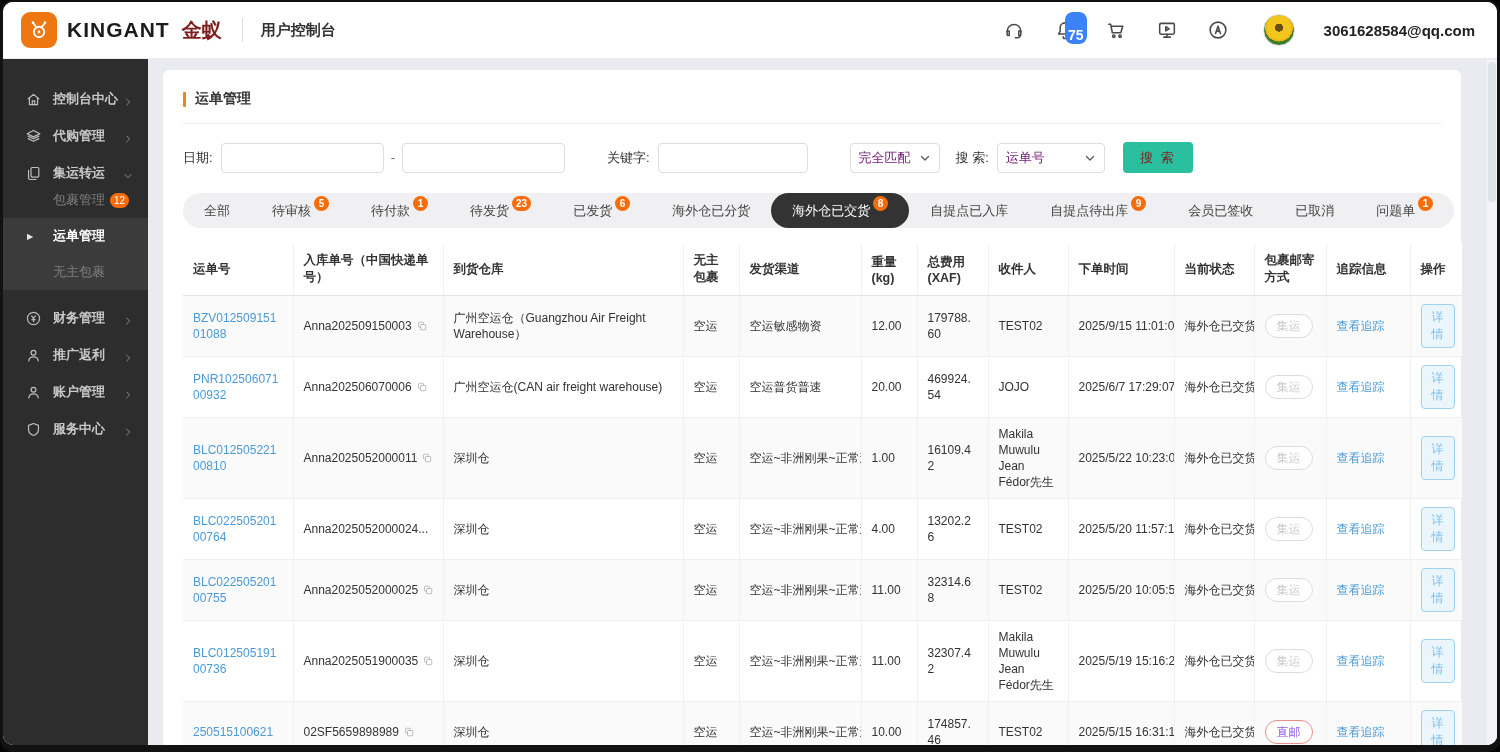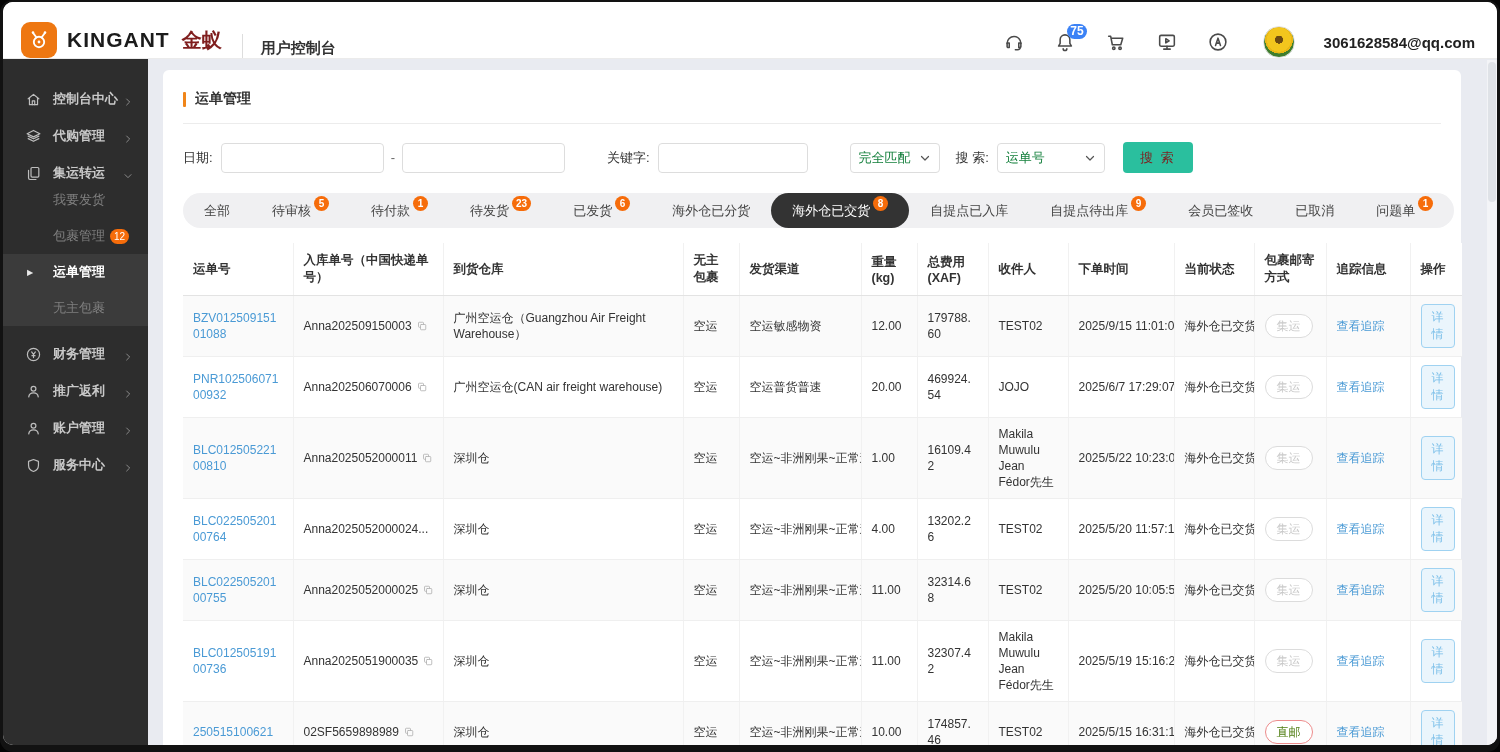--- a/index.html
+++ b/index.html
@@ -1,31 +1,31 @@
 <!DOCTYPE html>
 <html><head>
 <meta charset="utf-8">
 <style>
   * { box-sizing: border-box; margin: 0; padding: 0; }
   html,body { width:1500px; height:752px; background:#050505; font-family:"Liberation Sans","DejaVu Sans",sans-serif; overflow:hidden; }
   .frame { position:absolute; left:0; top:0; width:1500px; height:752px; background:#121212; border-radius:13px; padding:2px 3px 7px 3px; }
   .app { width:100%; height:100%; border-radius:10px; overflow:hidden; background:#fff; position:relative; display:flex; flex-direction:column; }
 
   
-  .topbar { height:57px; flex:0 0 57px; background:#fff; border-bottom:1px solid #ebebeb; display:flex; align-items:flex-end; padding:0 22px 0 18px; }
+  .topbar { height:57px; flex:0 0 57px; background:#fff; border-bottom:1px solid #ebebeb; display:flex; align-items:center; padding:0 22px 0 18px; }
   .brand { display:flex; align-items:center; gap:10px; }
   .logo-box { width:36px; height:36px; border-radius:9px; background:#ee7711; display:flex; align-items:center; justify-content:center; }
   .brand-name { font-size:21px; font-weight:bold; color:#1b1b1b; letter-spacing:1px; }
   .brand-cn { font-size:20px; font-weight:bold; color:#7f1d1d; margin-left:2px; }
   .topbar-divider { width:1px; height:24px; background:#ddd; margin:0 18px 0 20px; }
   .console-title { font-size:15px; font-weight:bold; color:#333; }
   .topbar-right { margin-left:auto; display:flex; align-items:center; gap:27px; }
   .hicon { position:relative; width:24px; height:24px; color:#4a4a4a; cursor:pointer; display:flex; align-items:center; justify-content:center; }
   .hicon svg { width:22px; height:22px; }
-  .hbadge { position:absolute; top:-6px; right:-10px; min-width:17px; height:15px; padding:0 3px; background:#3b82f6; border-radius:8px; color:#fff; font-size:12px; line-height:15px; text-align:center; font-weight:bold; }
+  .hbadge { position:absolute; top:-6px; right:-10px; min-width:17px; height:15px; padding:16px 3px; background:#3b82f6; border-radius:8px; color:#fff; font-size:14px; line-height:15px; text-align:center; font-weight:bold; }
   .avatar { width:32px; height:32px; border-radius:50%; margin-left:6px;
     background: radial-gradient(circle at 50% 42%, #6b4a12 0 17%, #f2c61d 18% 52%, #e9b815 53% 60%, #3f7d2c 61% 100%); border:1px solid #e3e3e3; }
   .user-email { font-size:15px; font-weight:bold; color:#222; margin-left:2px; }
 
   
   .body { flex:1; display:flex; min-height:0; }
   .sidebar { width:145px; flex:0 0 145px; background:#2d2d2d; padding-top:12px; }
   .side-item { height:37px; display:flex; align-items:flex-end; padding:0 14px 0 22px; color:#c9c9c9; font-size:13px; font-weight:bold; cursor:pointer; }
   .side-item .icn { width:17px; height:17px; margin-right:11px; color:#bdbdbd; flex:0 0 17px; }
   .side-item .icn svg { width:17px; height:17px; }
@@ -47,21 +47,21 @@
 
   
   .filters { display:flex; align-items:center; margin-top:18px; font-size:13px; color:#333; }
   .filters label { margin-right:8px; }
   .f-input { height:30px; border:1px solid #ddd; border-radius:4px; padding:0 8px; font-size:13px; color:#333; outline:none; background:#fff; }
   .inp-date { width:163px; }
   .inp-keyword { width:150px; }
   .dash { margin:0 7px; color:#666; }
   .gap-lg { width:42px; }
   .gap-md { width:16px; }
-  .select { height:30px; border:1px solid #ddd; border-radius:4px; background:#fff; display:flex; align-items:center; padding:0 8px; cursor:pointer; color:#15803d;font-family:Liberation Mono, monospace; }
+  .select { height:30px; border:1px solid #ddd; border-radius:4px; background:#fff; display:flex; align-items:center; padding:0 8px; cursor:pointer; color:#701a75;font-family:Liberation Mono, monospace; }
   .select .sel-chev { margin-left:auto; width:12px; height:12px; color:#555; padding-left:6px; box-sizing:content-box;}
   .select .sel-chev svg{ width:12px; height:12px; }
   .sel-match { width:90px; }
   .sel-type { width:108px; }
   .btn-search { height:31px; width:70px; margin-left:18px; background:#2abf9e; border:none; border-radius:4px; color:#7f1d1d; font-size:13px; cursor:pointer; letter-spacing:2px; }
 
   
   .tabs { margin-top:20px; display:inline-flex; align-items:center; background:#f0f0f2; border-radius:18px; height:35px; }
   .tab { height:35px; display:flex; align-items:center; padding:0 21px; font-size:13px; color:#444; cursor:pointer; border-radius:18px; white-space:nowrap; }
   .tab.active { background:#333; color:#fff; }
@@ -73,21 +73,21 @@
   thead th:last-child, tbody td:last-child { border-right:none; }
   tbody td { padding:8px 10px; border-bottom:1px solid #efefef; border-right:1px solid #f1f1f1; height:38px; vertical-align:middle; line-height:16px; word-wrap:break-word; }
   tbody tr:nth-child(odd) td { background:#fafafa; }
   .link { color:#4a9ad5; text-decoration:none; cursor:pointer; }
   .cell-inbound { display:flex; align-items:center; gap:4px; }
   .copy-icn { width:12px; height:12px; color:#b3b3b3; flex:0 0 12px; cursor:pointer; }
   .copy-icn svg { width:12px; height:12px; display:block; }
   .nowrap { white-space:nowrap; overflow:hidden; }
   .pill { display:inline-block; padding:3px 11px; border-radius:999px; font-size:12px; background:#fff; }
   .pill.gray { border:1px solid #dcdcdc; color:#c9c9c9; }
-  .pill.red { border:1px solid #ec8b8b; color:#4d7c0f; }
+  .pill.red { border:1px solid #ec8b8b; color:#8b5cf6; }
   .btn-detail { padding:4px 10px; background:#eaf5fc; border:1px solid #9fd2f1; border-radius:4px; color:#7bbfe9; font-size:12px; cursor:pointer; }
 
   
   .scroll-track { position:absolute; right:0; top:58px; bottom:0; width:10px; background:#f3f4f7; }
   .scroll-thumb { position:absolute; top:2px; left:1px; width:8px; height:140px; border-radius:4px; background:#dfe2e7; }
 </style>
 </head>
 <body>
 
 <div class="frame">
@@ -179,23 +179,20 @@
             </div>
             <div class="side-item">
               <span class="icn"><svg viewBox="0 0 24 24" fill="none" stroke="currentColor" stroke-width="1.7" stroke-linecap="round" stroke-linejoin="round">
                   <rect x="8.5" y="3.5" width="11" height="13.5" rx="1.5"></rect>
                   <path d="M5 7.5v11a2 2 0 0 0 2 2h8.5"></path>
                 </svg></span>
               <span>集运转运</span>
               <span class="chev"><svg viewBox="0 0 24 24" fill="none" stroke="currentColor" stroke-width="1.7" stroke-linecap="round" stroke-linejoin="round">
                   <path d="M6 9.3 12 15.3 18 9.3"></path>
                 </svg></span>
-            </div>
-            <div class="sub-item">
-              <span>我要发货</span>
             </div>
             <div class="sub-item">
               <span>包裹管理</span>
               <span class="sbadge">12</span>
             </div>
             <div class="sub-item active panel">
               <span class="tri">▶</span>
               <span>运单管理</span>
             </div>
             <div class="sub-item panel">

